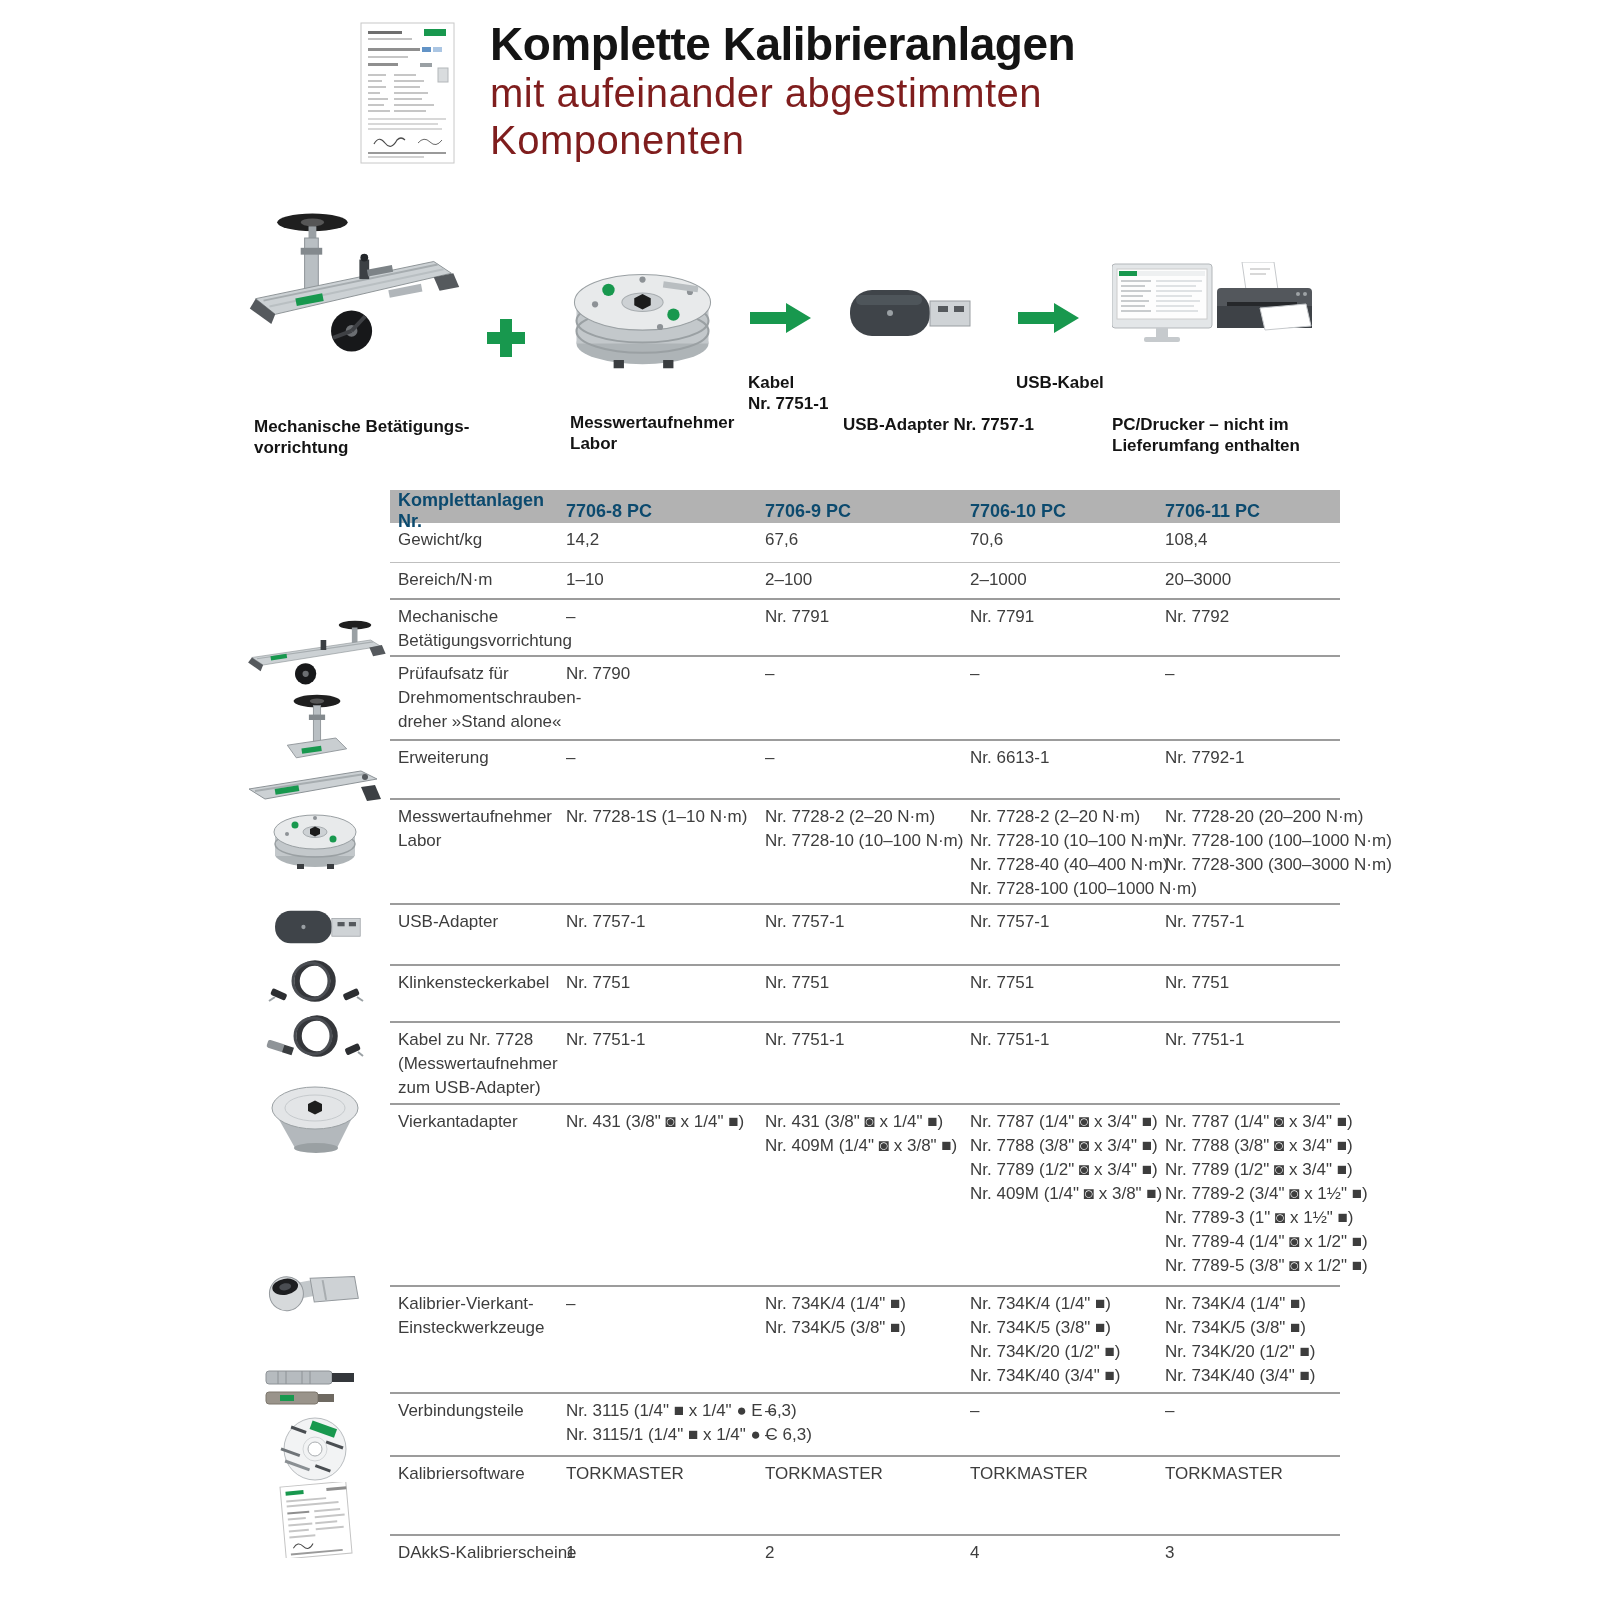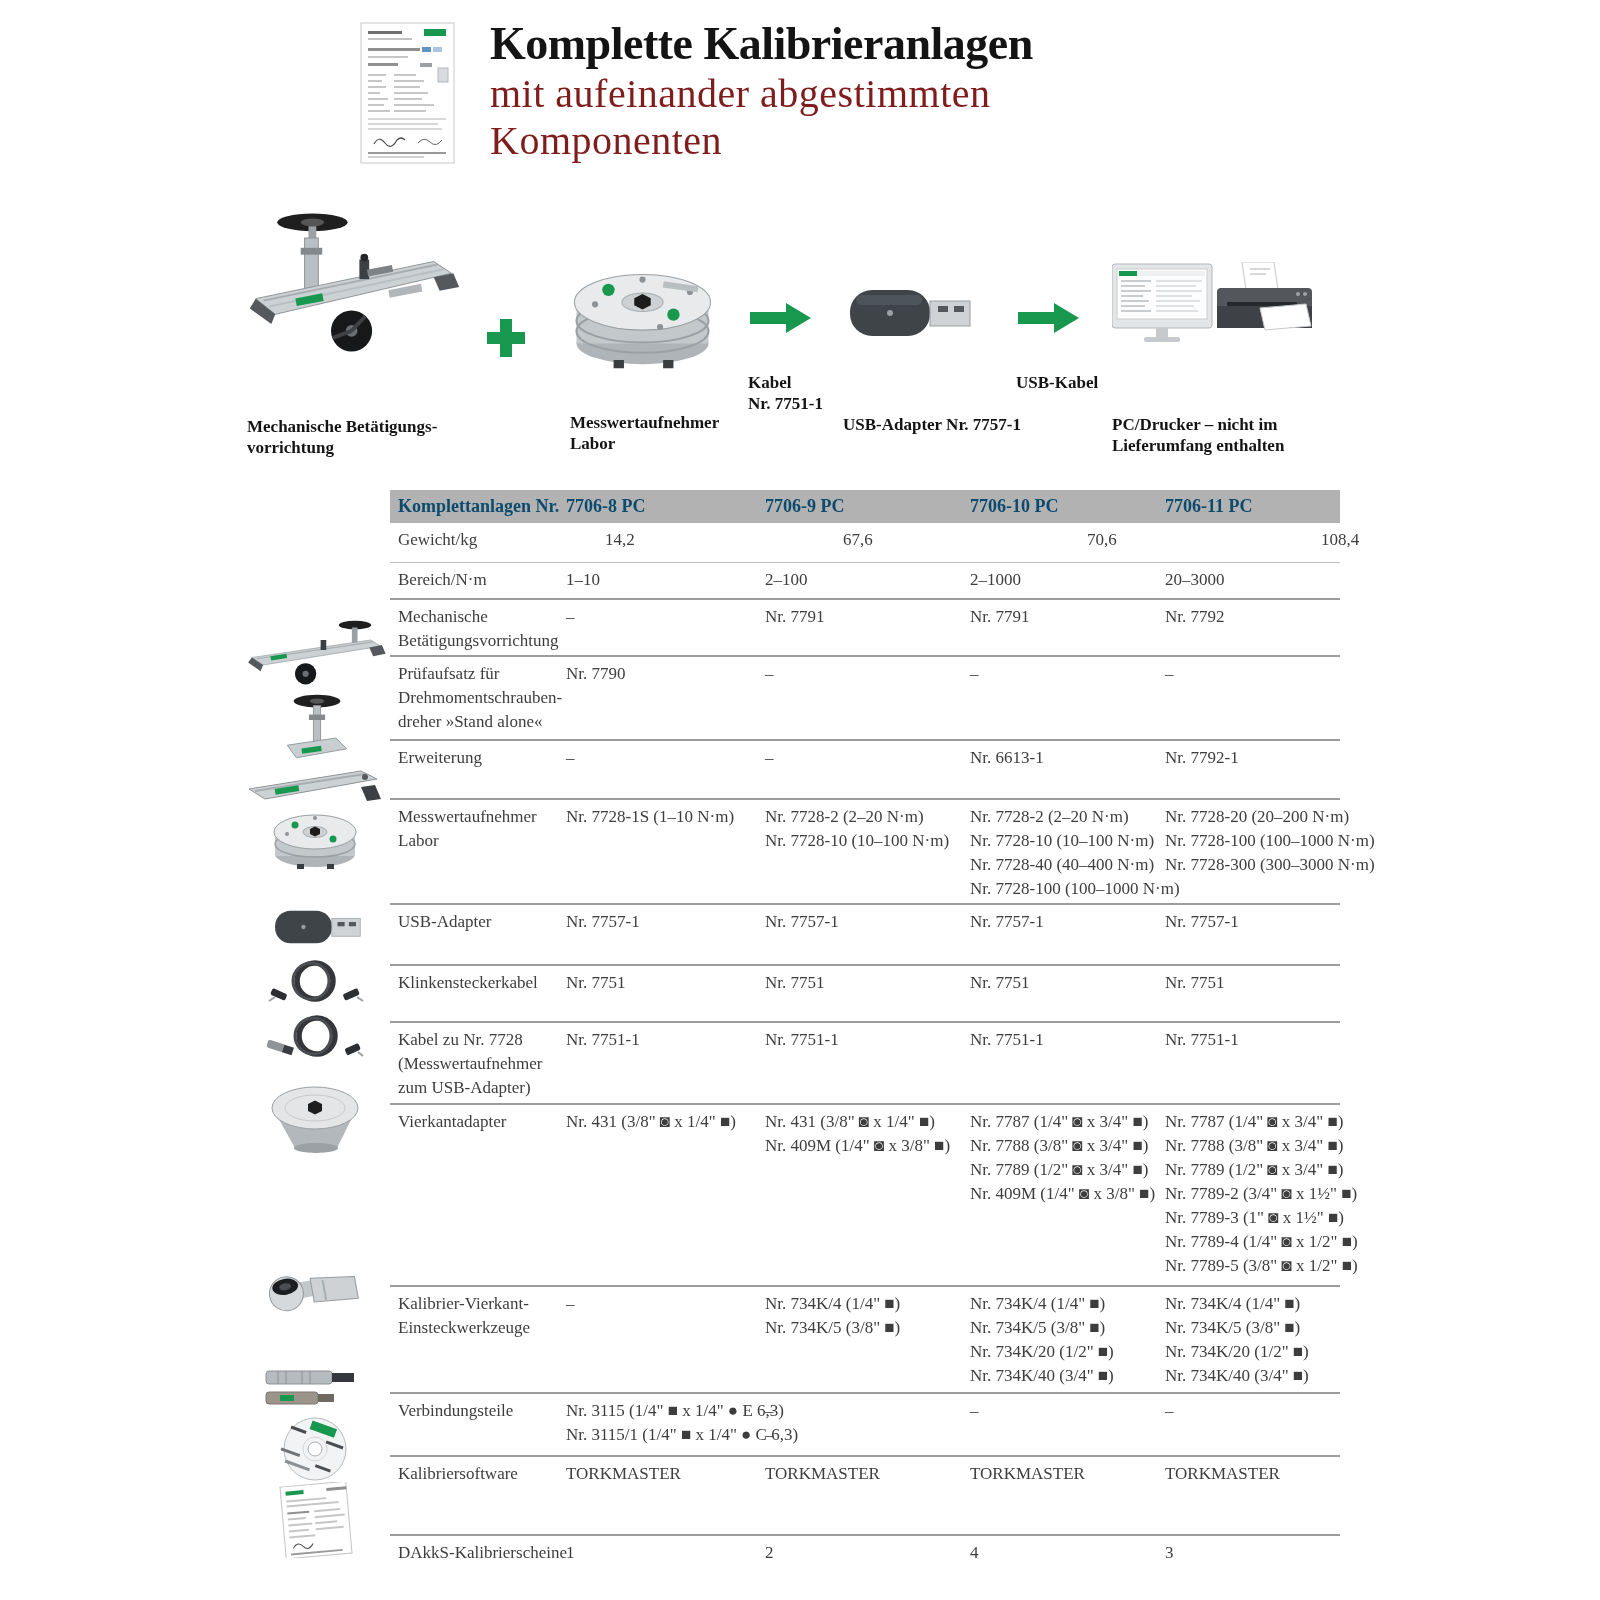--- a/index.html
+++ b/index.html
@@ -1,38 +1,38 @@
 <!DOCTYPE html>
 <html><head>
 <meta charset="utf-8">
 <style>
   html,body{margin:0;padding:0;background:#fff;}
   .canvas{position:relative;width:1600px;height:1600px;background:#ffffff;overflow:hidden;
-          font-family:Liberation Serif, serif;color:#3d3d3d;}
+          font-family:Liberation Sans, sans-serif;color:#3d3d3d;}
   .abs{position:absolute;}
 
   
   .page-title{font-size:46px;font-weight:bold;color:#141414;letter-spacing:-0.5px;line-height:52px;}
   .page-subtitle{font-size:40px;font-weight:200;color:#7f1d1d;letter-spacing:0.5px;line-height:47px;}
 
   
   .cap{font-size:17px;font-weight:bold;color:#141414;line-height:21px;margin-top:28px;}
 
   
   .tbl{position:absolute;left:390px;top:490px;width:950px;}
   .thead{display:grid;grid-template-columns:176px 199px 205px 195px 175px;background:#b2b2b2;
          height:33px;align-items:center;font-size:18px;font-weight:bold;color:#0c4a6e;}
   .thead > div{padding-left:0;}
   .thead .lab{padding-left:8px;}
   .trow{display:grid;grid-template-columns:176px 199px 205px 195px 175px;
         padding-top:5px;border-bottom:2px solid #9c9c9c;font-size:17px;line-height:24px;}
   .trow .lab{padding-left:8px;white-space:nowrap;}
   .trow .cell div{white-space:nowrap;}
   .trow.bold{font-weight:bold;color:#1d1d1d;font-size:18px;border-bottom:2px solid #6e6e6e;}
-  .trow.lightline{border-bottom:1px solid #bfbfbf;gap:39px;}
+  .trow.lightline{border-bottom:1px solid #bfbfbf;}
 </style>
 </head>
 <body>
 
 <div class="canvas">
 
   <svg class="abs" style="left:360px;top:22px" width="95" height="142" viewBox="0 0 95 142">
     <rect x="1" y="1" width="93" height="140" fill="#ffffff" stroke="#c8c8c8"></rect>
     <rect x="8" y="9" width="34" height="3" fill="#6f6f6f"></rect>
     <rect x="64" y="7" width="22" height="7" fill="#18984e"></rect>
@@ -87,21 +87,21 @@
     <circle cx="125" cy="58" r="4" fill="#23262a"></circle>
     <rect x="55" y="97" width="28" height="8" fill="#18984e" transform="rotate(-11 69 101)"></rect>
     <circle cx="112" cy="133" r="21" fill="#17181a"></circle>
     <circle cx="112" cy="133" r="6" fill="#6b6e72"></circle>
     <line x1="112" y1="133" x2="126" y2="118" stroke="#3f4145" stroke-width="4"></line>
     <line x1="112" y1="133" x2="93" y2="140" stroke="#3f4145" stroke-width="4"></line>
     <polygon points="14,100 34,116 30,126 8,110" fill="#55595d"></polygon>
     <polygon points="196,78 216,74 222,88 202,92" fill="#55595d"></polygon>
     <rect x="150" y="88" width="34" height="8" fill="#b1b6ba" transform="rotate(-11 167 92)"></rect>
   </svg>
-  <div class="abs cap" style="left:247px;top:388px">
+  <div class="abs cap" style="left:254px;top:388px">
     <div>Mechanische Betätigungs-</div>
     <div>vorrichtung</div>
   </div>
 
   <svg class="abs" style="left:486px;top:318px" width="40" height="40" viewBox="0 0 40 40">
     <path d="M14 1h12v13h13v12H26v13H14V26H1V14h13z" fill="#18984e"></path>
   </svg>
 
   <svg class="abs" style="left:560px;top:240px" width="165" height="140" viewBox="0 0 160 135">
     <ellipse cx="80" cy="100" rx="64" ry="20" fill="#aeb4b7"></ellipse>

